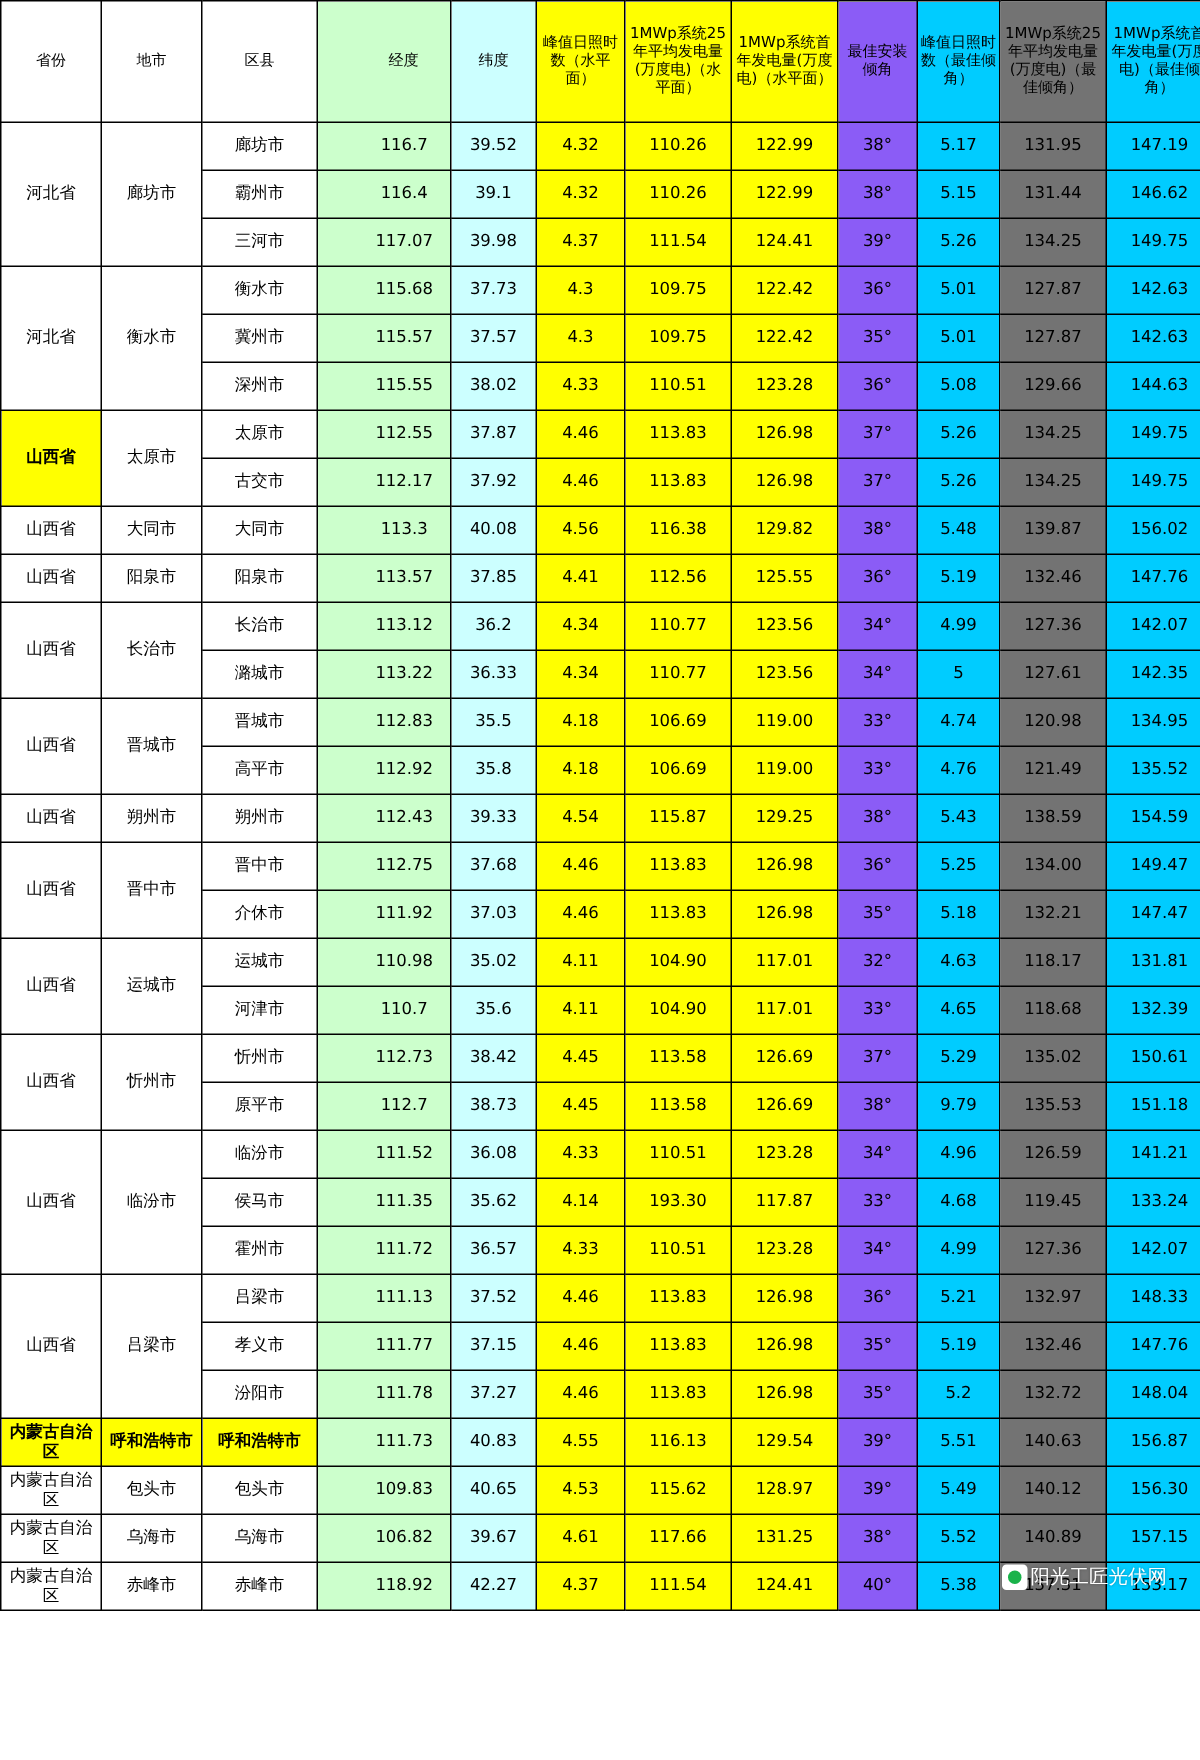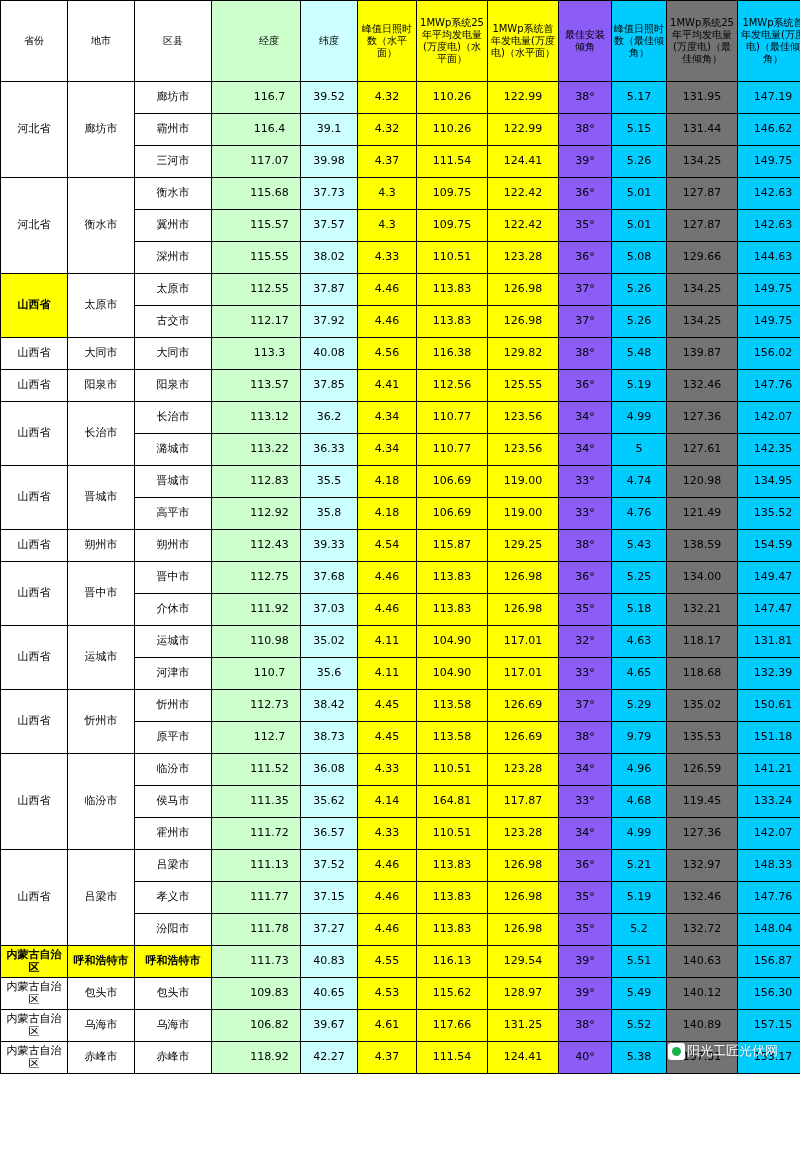--- a/index.html
+++ b/index.html
@@ -380,21 +380,21 @@
           <td class="c-ang">34°</td>
           <td class="c-peak2">4.96</td>
           <td class="c-gen25b">126.59</td>
           <td class="c-gen1b">141.21</td>
         </tr>
         <tr>
           <td class="c-dist">侯马市</td>
           <td class="c-lon">111.35</td>
           <td class="c-lat">35.62</td>
           <td class="c-peak">4.14</td>
-          <td class="c-gen25">164.81</td>
+          <td class="c-gen25">193.30</td>
           <td class="c-gen1">117.87</td>
           <td class="c-ang">33°</td>
           <td class="c-peak2">4.68</td>
           <td class="c-gen25b">119.45</td>
           <td class="c-gen1b">133.24</td>
         </tr>
         <tr>
           <td class="c-dist">霍州市</td>
           <td class="c-lon">111.72</td>
           <td class="c-lat">36.57</td>

